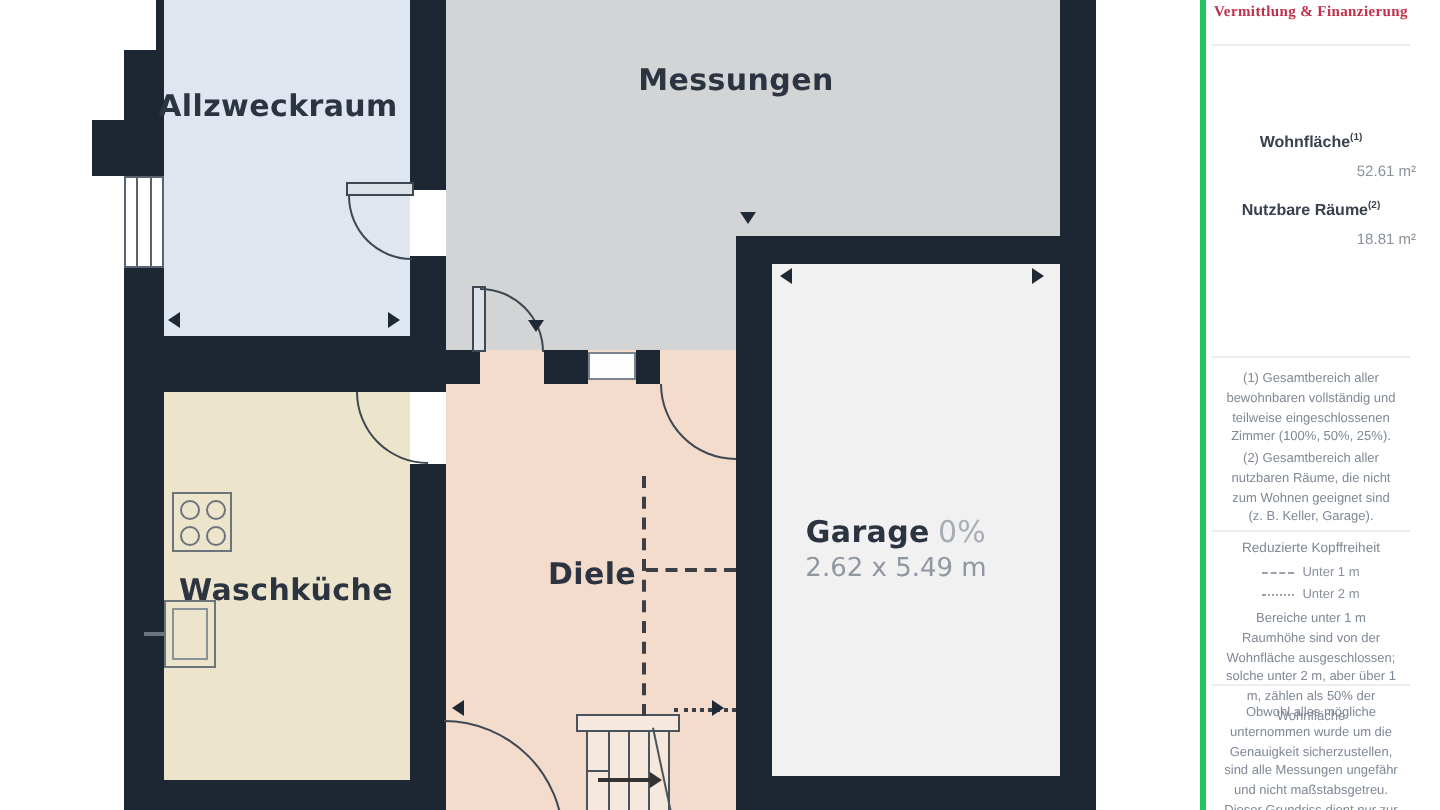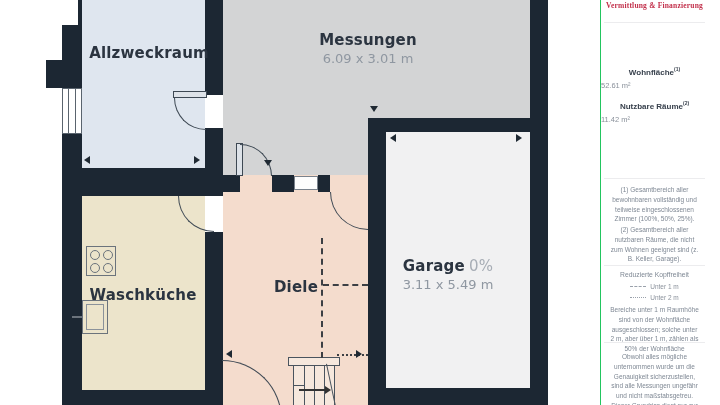--- a/index.html
+++ b/index.html
@@ -26,27 +26,27 @@
   .tri{position:absolute;width:0;height:0;border:4px solid transparent;}
   .tri.l{border-left:0;border-right:6px solid #1f2933;}
   .tri.r{border-right:0;border-left:6px solid #1f2933;}
   .tri.d{border-bottom:0;border-top:6px solid #1f2933;}
   .rlabel{position:absolute;transform:translateX(-50%);text-align:center;white-space:nowrap;}
   .rname{font-family:"DejaVu Sans",sans-serif;font-weight:700;font-size:15px;color:#2b3440;letter-spacing:.2px;}
   .rname .share{font-weight:400;color:#a7adb5;margin-left:4px;}
   .rdims{font-family:"DejaVu Sans",sans-serif;font-size:13px;color:#8f97a1;margin-top:2px;}
   
   #sidebar{position:absolute;left:600px;top:0;width:108px;height:405px;background:#fff;
-           border-left:1px solid #22c55e;box-sizing:border-box;color:#828b96;}
+           border-left:3px solid #22c55e;box-sizing:border-box;color:#828b96;}
   .sdiv{position:absolute;left:3px;right:3px;height:1px;background:#ececee;}
   .brand{position:absolute;top:1px;left:0;right:0;text-align:center;
          font-family:"Liberation Serif",serif;font-weight:700;font-size:7.5px;letter-spacing:.2px;}
   .mlabel{position:absolute;left:0;right:0;text-align:center;font-weight:700;font-size:8px;color:#38414d;}
   .mlabel sup{font-size:5px;}
-  .mvalue{position:absolute;left:0;right:0;text-align:left;font-size:7.5px;color:#8a919b;}
+  .mvalue{position:absolute;left:0;right:0;text-align:right;font-size:7.5px;color:#8a919b;}
   .fnote{position:absolute;left:0;right:0;padding:0 9px;box-sizing:border-box;text-align:center;
          font-size:6.5px;line-height:1.5;color:#7f8894;}
   .htitle{position:absolute;left:0;right:0;text-align:center;font-size:6.8px;color:#7f8894;}
   .lrow{position:absolute;left:0;right:0;display:flex;justify-content:center;align-items:center;gap:4px;
         font-size:6.5px;color:#8a919b;}
   .lsample{width:16px;height:0;}
   .lsample.dashed{border-top:1px dashed #9aa1ab;}
   .lsample.dotted{border-top:1px dotted #9aa1ab;}
 </style>
 </head>
@@ -124,47 +124,46 @@
 
     <div class="tri l" style="left:84px;top:156px;"></div>
     <div class="tri r" style="left:194px;top:156px;"></div>
     <div class="tri d" style="left:264px;top:160px;"></div>
     <div class="tri d" style="left:370px;top:106px;"></div>
     <div class="tri l" style="left:390px;top:134px;"></div>
     <div class="tri r" style="left:516px;top:134px;"></div>
     <div class="tri l" style="left:226px;top:350px;"></div>
     <div class="tri r" style="left:356px;top:350px;"></div>
 
-    <div class="rlabel" style="left:139px;top:44px;margin-left:10px;">
+    <div class="rlabel" style="left:139px;top:44px;">
       <div class="rname">Allzweckraum</div>
     </div>
     <div class="rlabel" style="left:368px;top:31px;">
       <div class="rname">Messungen</div>
-      <div class="rdims">6.09 x 3.01 m</div>
     </div>
     <div class="rlabel" style="left:143px;top:286px;">
       <div class="rname">Waschküche</div>
     </div>
     <div class="rlabel" style="left:296px;top:278px;">
       <div class="rname">Diele</div>
     </div>
     <div class="rlabel" style="left:448px;top:257px;">
       <div class="rname"><span>Garage</span><span class="share">0%</span></div>
-      <div class="rdims">3.11 x 5.49 m</div>
+      <div class="rdims">2.62 x 5.49 m</div>
     </div>
   </div>
 
   <div id="sidebar">
     <div class="brand" style="color: rgb(194, 47, 74);">Vermittlung &amp; Finanzierung</div>
     <div class="sdiv" style="top:22px;"></div>
 
     <div class="mlabel" style="top:66px;"><span>Wohnfläche</span><sup>(1)</sup></div>
     <div class="mvalue" style="top:81px;">52.61 m²</div>
     <div class="mlabel" style="top:100px;"><span>Nutzbare Räume</span><sup>(2)</sup></div>
-    <div class="mvalue" style="top:115px;">11.42 m²</div>
+    <div class="mvalue" style="top:115px;">18.81 m²</div>
 
     <div class="sdiv" style="top:178px;"></div>
     <div class="fnote" style="top:185px;">(1) Gesamtbereich aller bewohnbaren vollständig und teilweise eingeschlossenen Zimmer (100%, 50%, 25%).</div>
     <div class="fnote" style="top:225px;">(2) Gesamtbereich aller nutzbaren Räume, die nicht zum Wohnen geeignet sind (z. B. Keller, Garage).</div>
 
     <div class="sdiv" style="top:265px;"></div>
     <div class="htitle" style="top:271px;">Reduzierte Kopffreiheit</div>
     <div class="lrow" style="top:283px;">
       <span class="lsample dashed"></span>
       <span>Unter 1 m</span>

